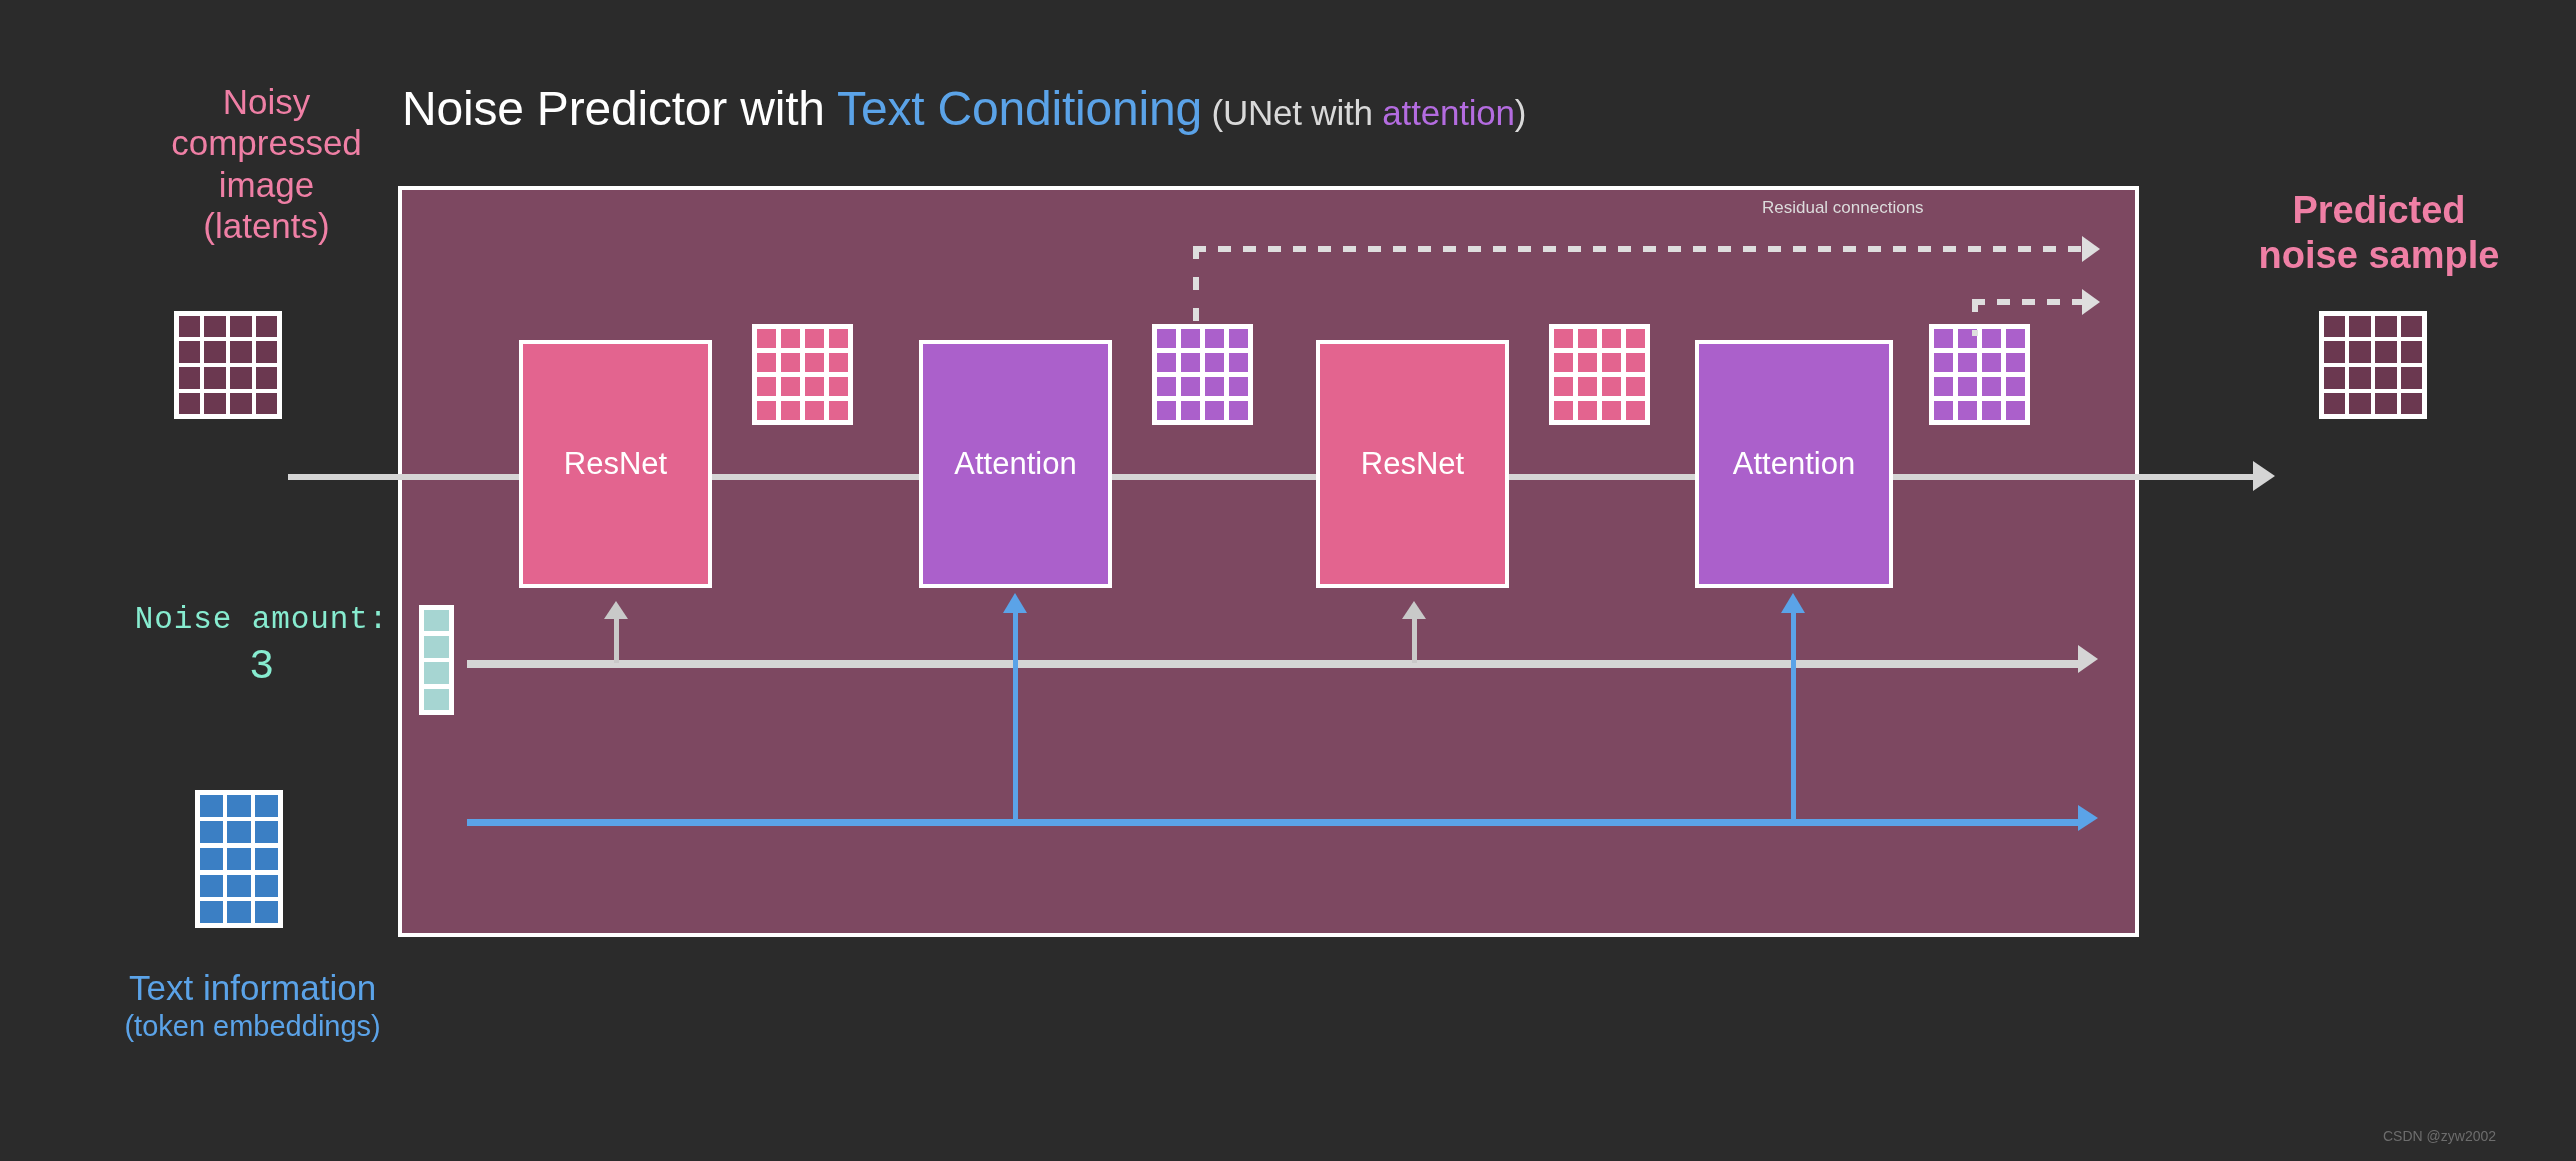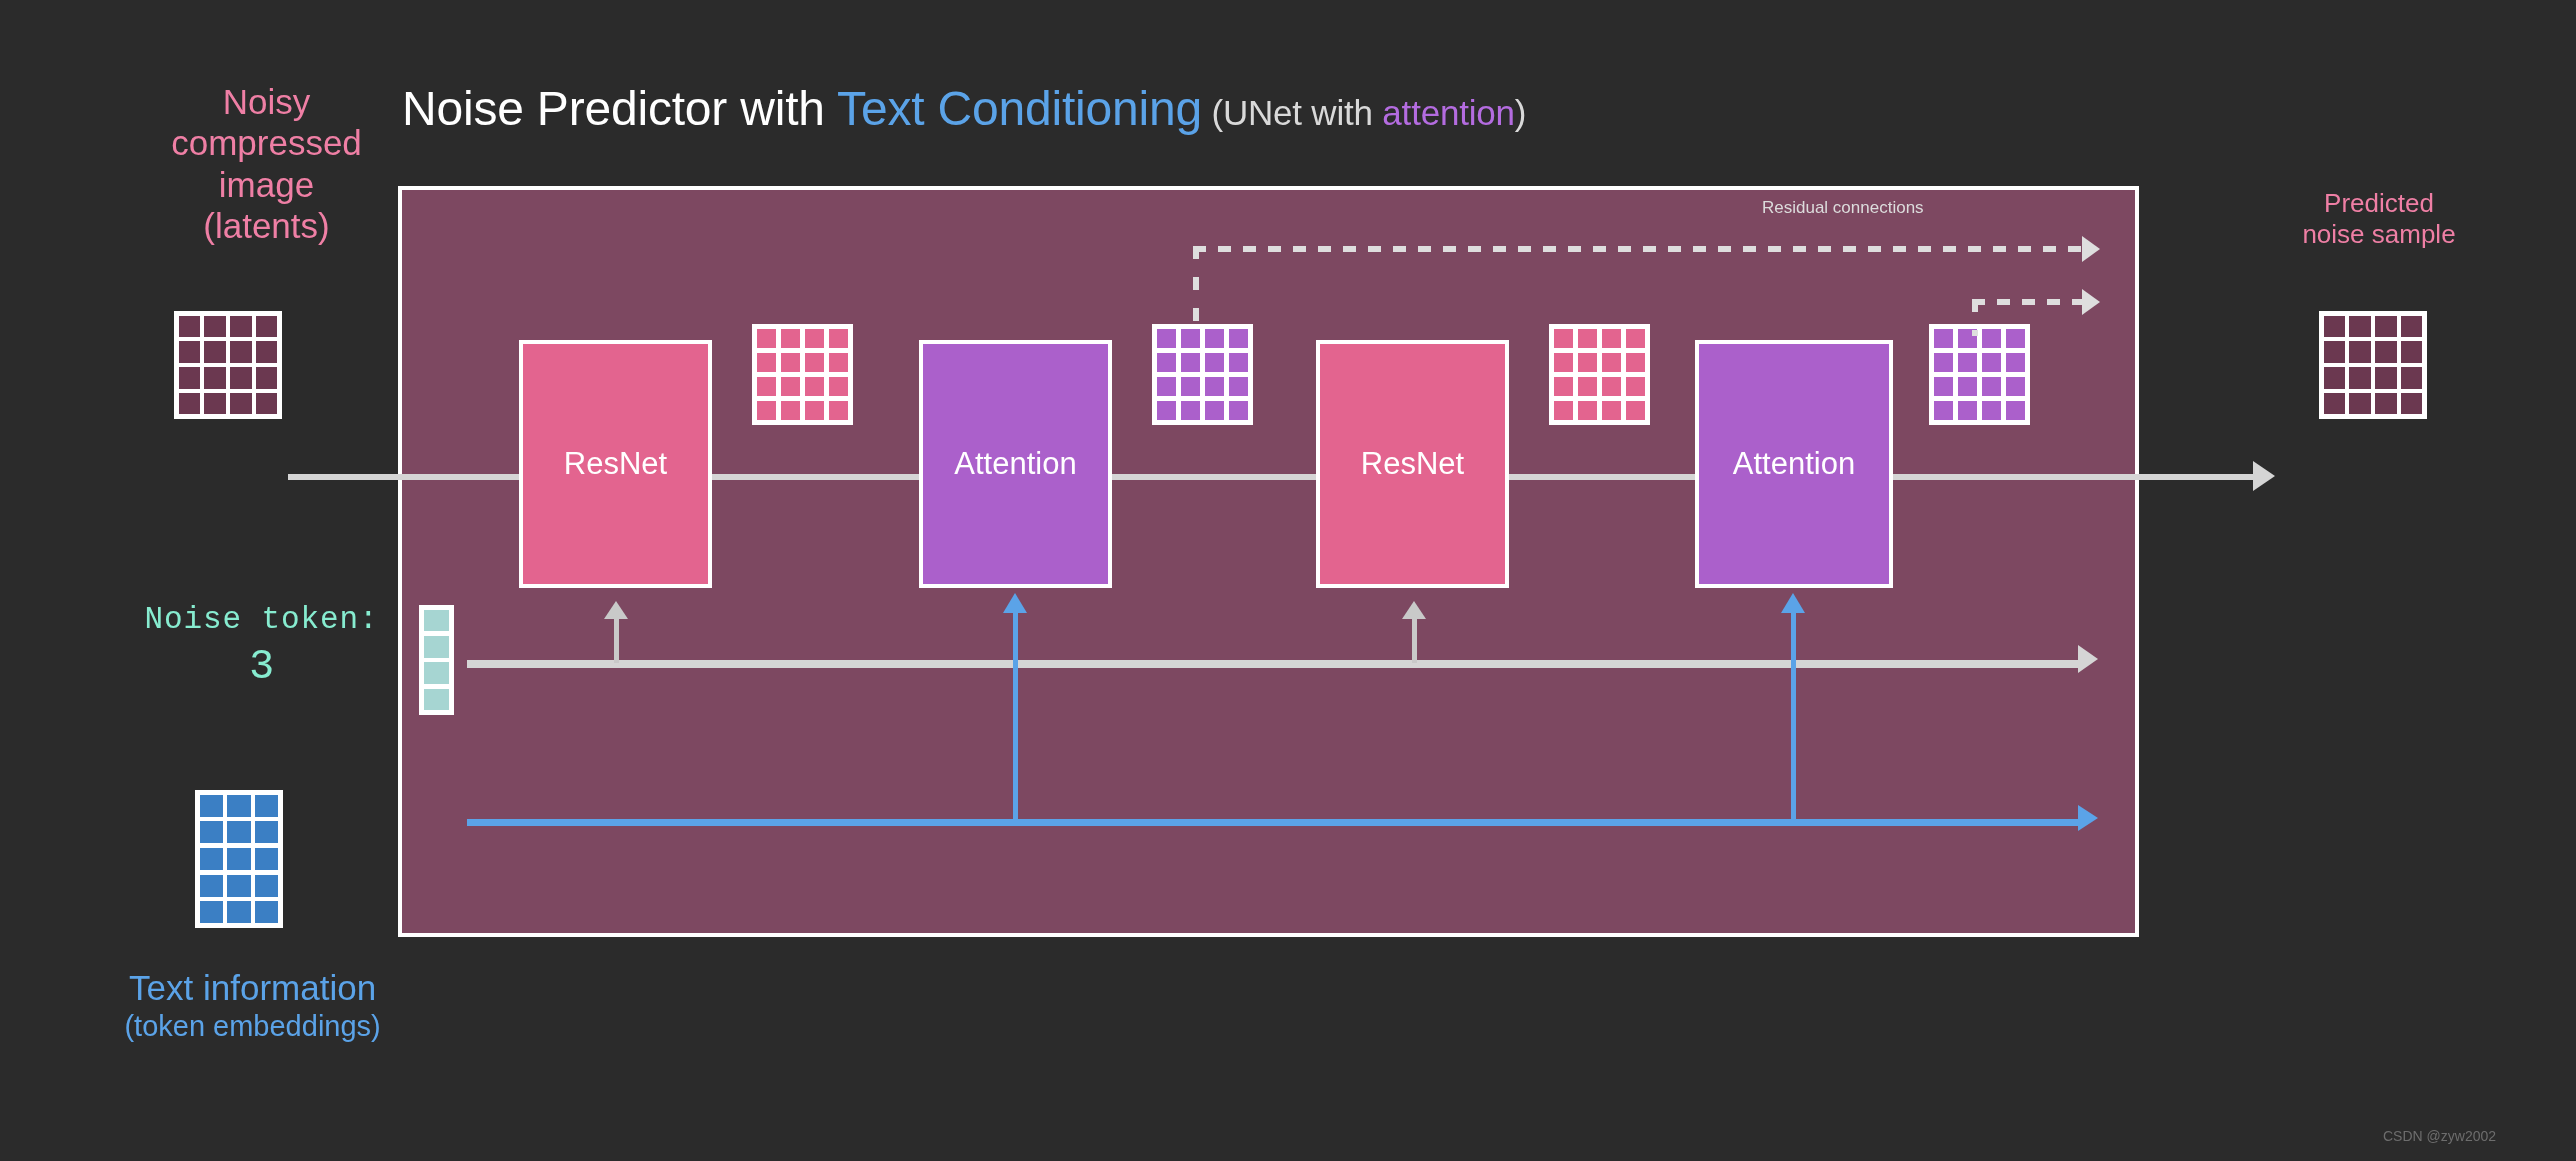--- a/index.html
+++ b/index.html
@@ -35,21 +35,21 @@
     text-align: center;
     line-height: 1.18;
     white-space: pre-line;
   }
   #label-noisy {
     left: 55px; top: 81px; width: 423px;
     font-size: 35px; color: #ef7fa5;
   }
   #label-predicted {
     left: 2186px; top: 188px; width: 386px;
-    font-size: 26px; color: #ef7fa5;
+    font-size: 38px; color: #ef7fa5; font-weight: bold;
   }
   #label-noise-amount {
     left: 55px; top: 602px; width: 413px;
     font-size: 31px; color: #87ecd0;
     font-family: "Liberation Mono", monospace;
     letter-spacing: 0.9px;
   }
   #label-noise-value {
     left: 55px; top: 643px; width: 413px;
     font-size: 42px; color: #87ecd0;
@@ -252,21 +252,21 @@
       <i></i>
       <i></i>
       <i></i>
       <i></i>
       <i></i>
       <i></i>
       <i></i>
       <i></i>
   </div>
 
-  <div class="abs side-label" id="label-noise-amount">Noise token:</div>
+  <div class="abs side-label" id="label-noise-amount">Noise amount:</div>
   <div class="abs" id="label-noise-value">3</div>
 
   <div class="abs grid grid-blue" id="grid-text-emb">
     <i></i>
       <i></i>
       <i></i>
       <i></i>
       <i></i>
       <i></i>
       <i></i>

